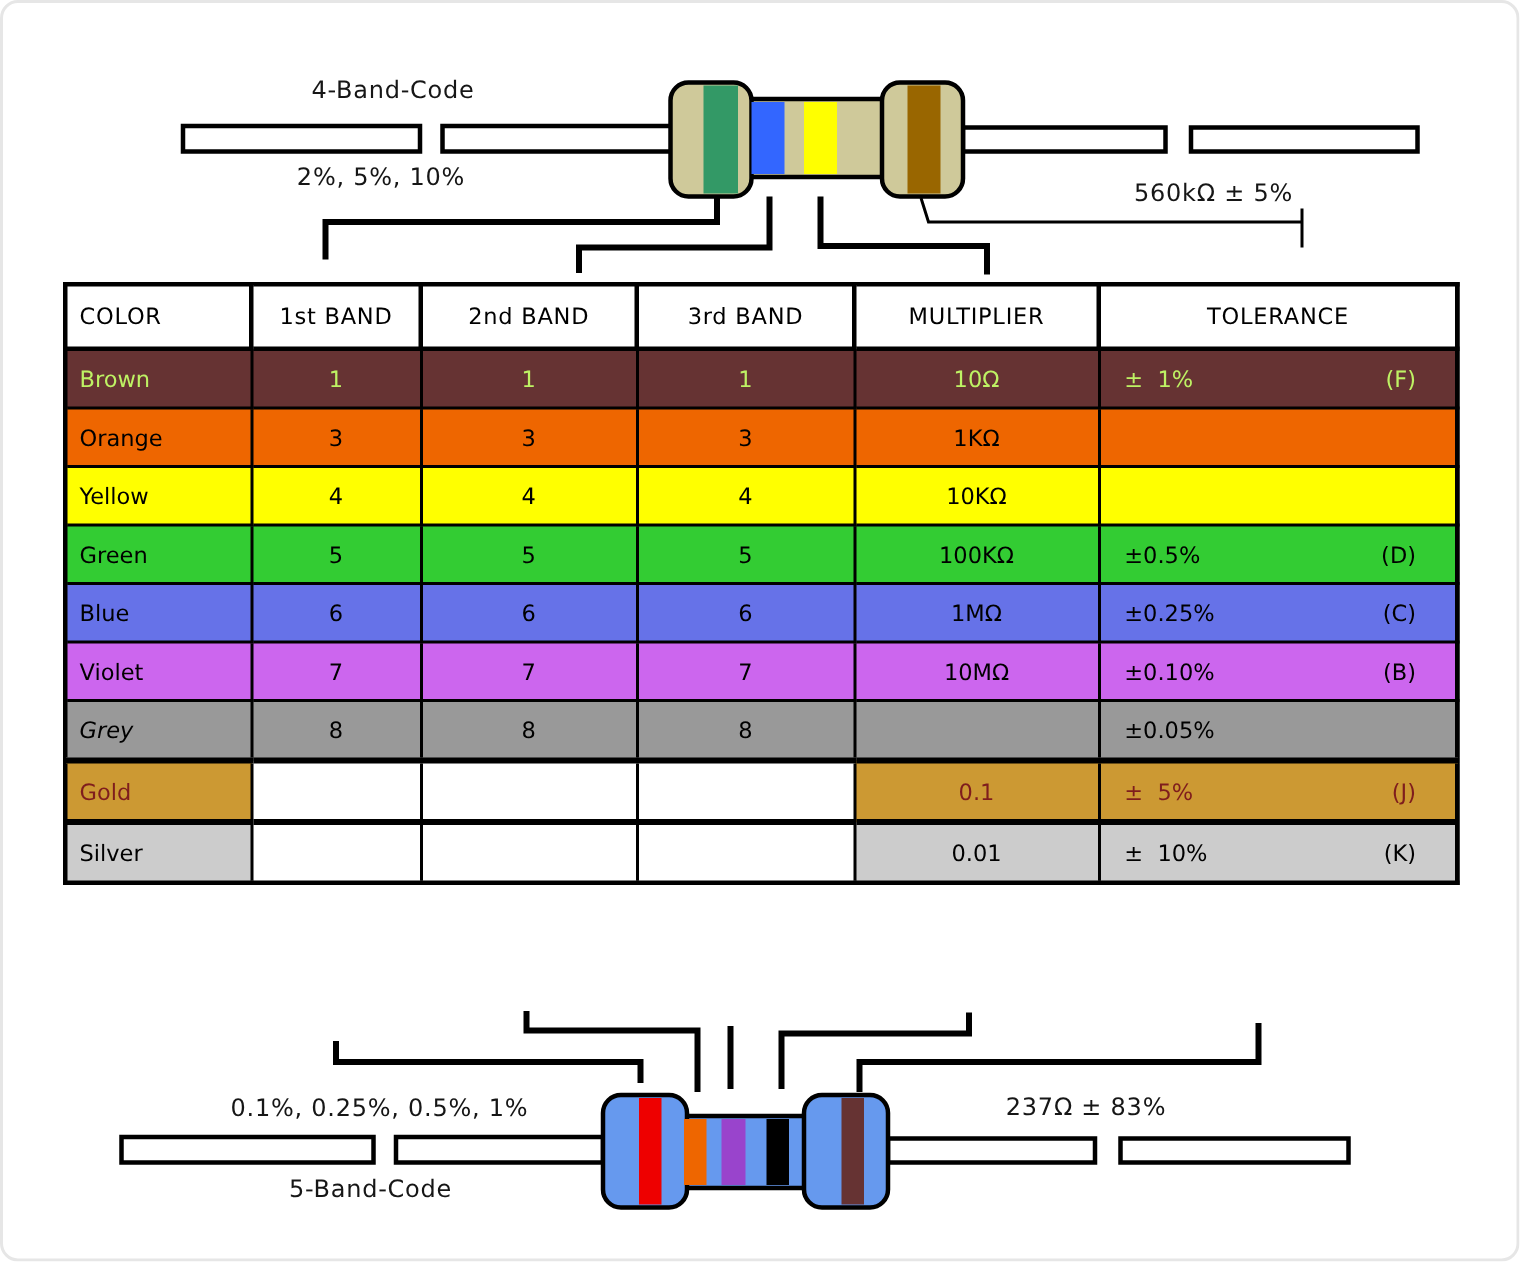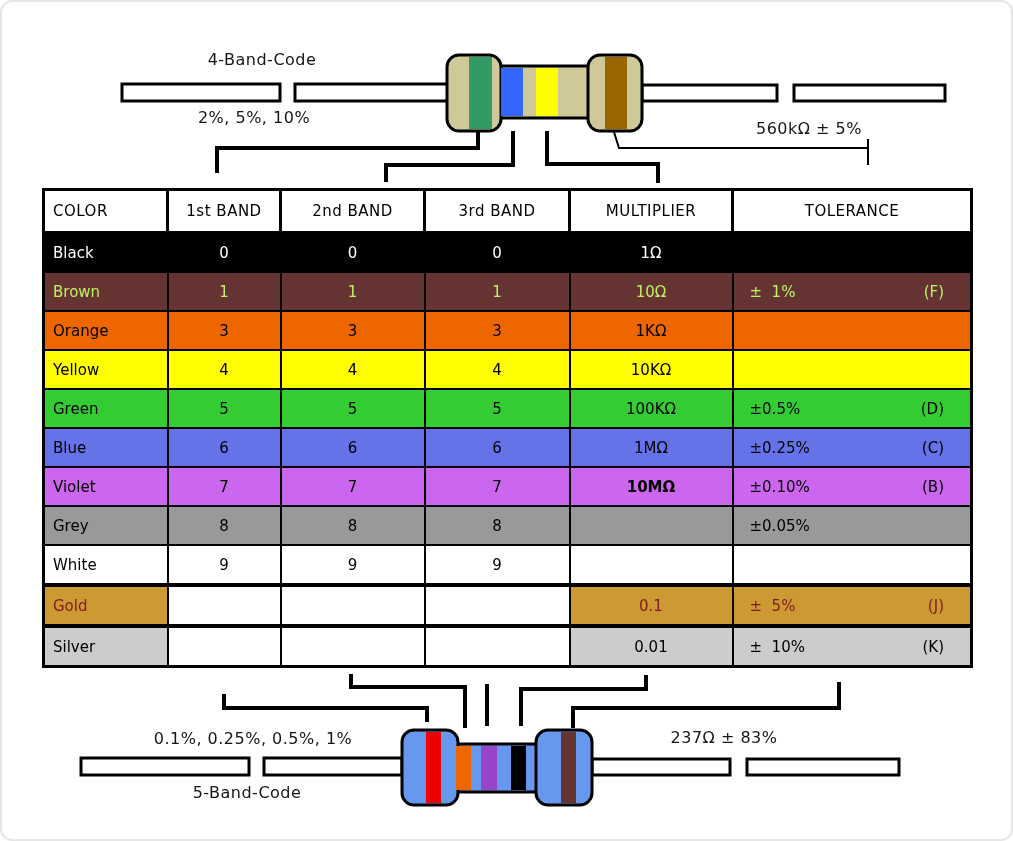--- a/index.html
+++ b/index.html
@@ -138,33 +138,20 @@
       <tr>
         <th class="first">COLOR</th>
         <th>1st BAND</th>
         <th>2nd BAND</th>
         <th>3rd BAND</th>
         <th>MULTIPLIER</th>
         <th>TOLERANCE</th>
       </tr>
     </thead>
     <tbody>
-      <tr style="color: rgb(255, 255, 255);">
-        <td class="cname" style="background: rgb(0, 0, 0);">Black</td>
-        <td style="background: rgb(0, 0, 0);">0</td>
-        <td style="background: rgb(0, 0, 0);">0</td>
-        <td style="background: rgb(0, 0, 0);">0</td>
-        <td style="background: rgb(0, 0, 0);">1Ω</td>
-        <td class="tol" style="background: rgb(0, 0, 0);">
-            <div class="tolwrap">
-              <span class="tol-val"></span>
-              <span class="tol-letter"></span>
-            </div>
-          </td>
-      </tr>
       <tr style="color: #bef264;">
         <td class="cname" style="background: rgb(102, 51, 51);">Brown</td>
         <td style="background: rgb(102, 51, 51);">1</td>
         <td style="background: rgb(102, 51, 51);">1</td>
         <td style="background: rgb(102, 51, 51);">1</td>
         <td style="background: rgb(102, 51, 51);">10Ω</td>
         <td class="tol" style="background: rgb(102, 51, 51);">
             <div class="tolwrap">
               <span class="tol-val">±  1%</span>
               <span class="tol-letter">(F)</span>
@@ -221,54 +208,41 @@
               <span class="tol-val">±0.25%</span>
               <span class="tol-letter">(C)</span>
             </div>
           </td>
       </tr>
       <tr style="color: rgb(0, 0, 0);">
         <td class="cname" style="background: rgb(204, 102, 238);">Violet</td>
         <td style="background: rgb(204, 102, 238);">7</td>
         <td style="background: rgb(204, 102, 238);">7</td>
         <td style="background: rgb(204, 102, 238);">7</td>
-        <td style="background: rgb(204, 102, 238); font-weight: bold;">10MΩ</td>
+        <td style="background: rgb(204, 102, 238);">10MΩ</td>
         <td class="tol" style="background: rgb(204, 102, 238);">
             <div class="tolwrap">
               <span class="tol-val">±0.10%</span>
               <span class="tol-letter">(B)</span>
             </div>
           </td>
       </tr>
       <tr style="color: rgb(0, 0, 0);">
-        <td class="cname" style="background: rgb(153, 153, 153);">Grey</td>
+        <td class="cname" style="background: rgb(153, 153, 153); font-style: italic;">Grey</td>
         <td style="background: rgb(153, 153, 153);">8</td>
         <td style="background: rgb(153, 153, 153);">8</td>
         <td style="background: rgb(153, 153, 153);">8</td>
         <td style="background: rgb(153, 153, 153);"></td>
         <td class="tol" style="background: rgb(153, 153, 153);">
             <div class="tolwrap">
               <span class="tol-val">±0.05%</span>
               <span class="tol-letter"></span>
             </div>
           </td>
       </tr>
-      <tr style="color: rgb(0, 0, 0);">
-        <td class="cname" style="background: rgb(255, 255, 255);">White</td>
-        <td style="background: rgb(255, 255, 255);">9</td>
-        <td style="background: rgb(255, 255, 255);">9</td>
-        <td style="background: rgb(255, 255, 255);">9</td>
-        <td style="background: rgb(255, 255, 255);"></td>
-        <td class="tol" style="background: rgb(255, 255, 255);">
-            <div class="tolwrap">
-              <span class="tol-val"></span>
-              <span class="tol-letter"></span>
-            </div>
-          </td>
-      </tr>
       <tr class="thick-top" style="color: #7f1d1d;">
         <td class="cname" style="background: rgb(204, 153, 51);">Gold</td>
         <td style="background: rgb(255, 255, 255);"></td>
         <td style="background: rgb(255, 255, 255);"></td>
         <td style="background: rgb(255, 255, 255);"></td>
         <td style="background: rgb(204, 153, 51);">0.1</td>
         <td class="tol" style="background: rgb(204, 153, 51);">
             <div class="tolwrap">
               <span class="tol-val">±  5%</span>
               <span class="tol-letter">(J)</span>

